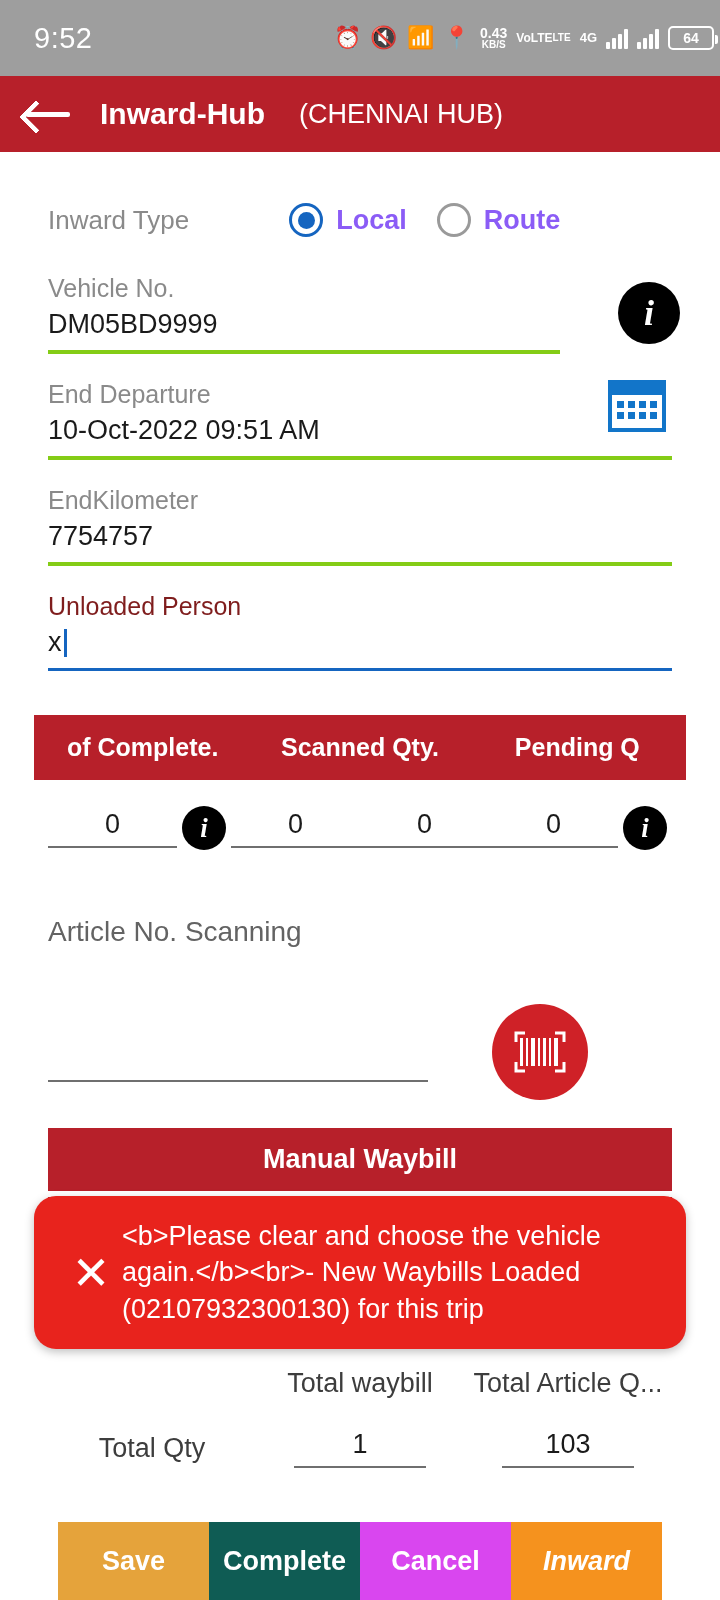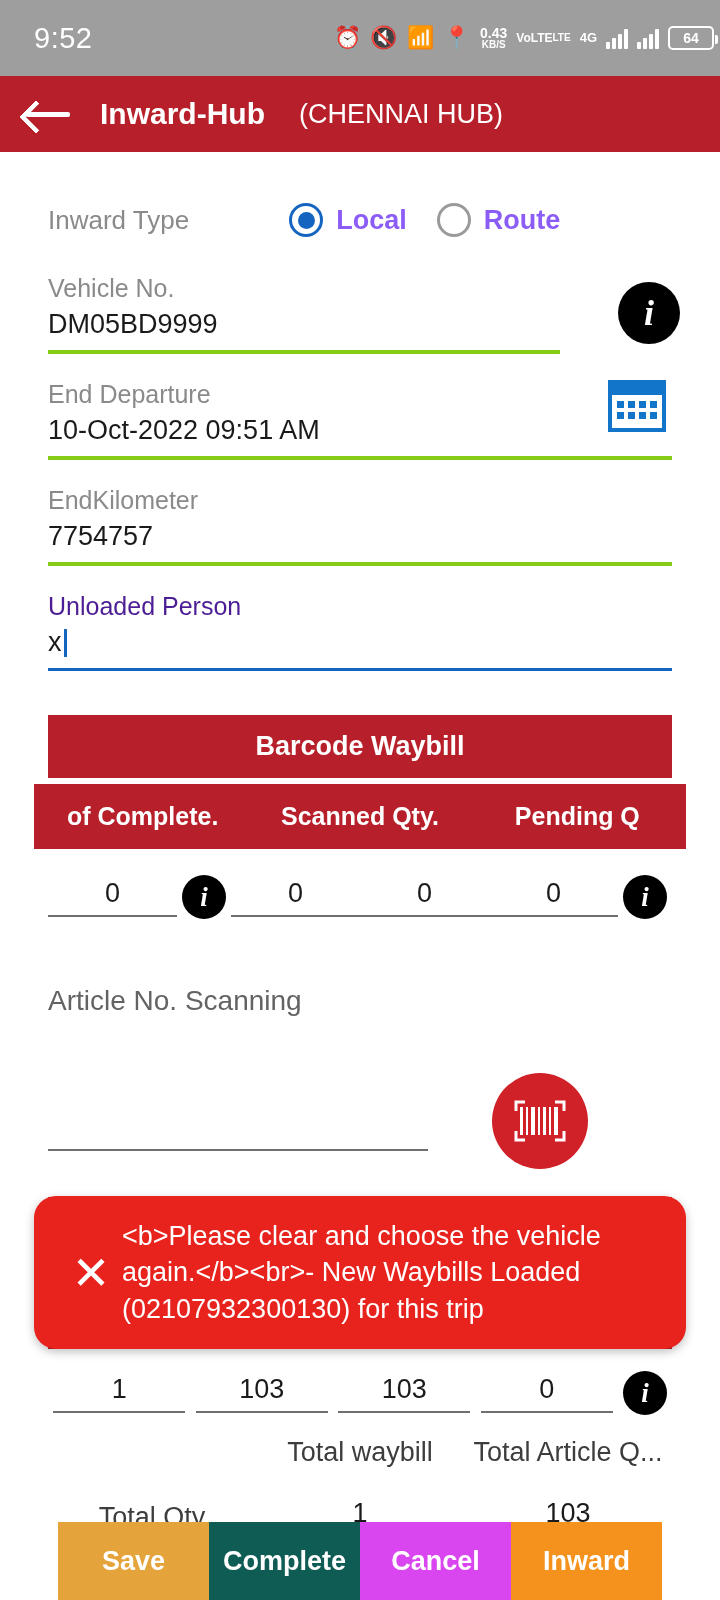--- a/index.html
+++ b/index.html
@@ -111,21 +111,21 @@
   }
   .radio-dot.checked { border-color: #1565c0; }
   .radio-dot.checked::after {
     content: ""; width: 17px; height: 17px; border-radius: 50%; background: #1565c0;
   }
   .radio-label { font-size: 27px; color: #8b5cf6; font-weight: bold; }
   .radio.second { margin-left: 16px; }
 
   .field { position: relative; margin-top: 26px; }
   .field .flabel { font-size: 25px; color: #8a8a8a; margin-bottom: 6px; }
-  .field .flabel.active { color: #4c1d95; }
+  .field .flabel.active { color: #7f1d1d; }
   .field .fvalue {
     font-size: 27px; color: #1a1a1a; padding-bottom: 10px;
     border-bottom: 4px solid #84cc16; min-height: 44px;
   }
   .field .fvalue.focused { border-bottom: 3px solid #1565c0; }
   .field .fvalue.short { width: 512px; }
   .caret {
     display: inline-block; width: 3px; height: 28px; background: #1565c0;
     vertical-align: -6px; margin-left: 2px;
   }
@@ -213,21 +213,21 @@
     position: absolute; left: 58px; bottom: 0; width: 604px;
     display: flex; height: 78px;
   }
   .btn {
     flex: 1; display: flex; align-items: center; justify-content: center;
     color: #ffffff; font-size: 27px; font-weight: 700;
   }
   .btn-save { background: #e5a33b; }
   .btn-complete { background: #0f5c54; }
   .btn-cancel { background: #d946ef; }
-  .btn-inward { background: #f5921e; }
+  .btn-inward { background: #f5921e; font-style: italic; }
 </style>
 </head>
 <body>
 
 <div class="screen">
 
   <div class="status-bar">
     <div class="status-time">9:52</div>
     <div class="status-icons">
       <span class="sic">⏰</span>
@@ -314,21 +314,20 @@
       <div class="flabel">EndKilometer</div>
       <div class="fvalue">7754757</div>
     </div>
 
     <div class="field">
       <div class="flabel active">Unloaded Person</div>
       <div class="fvalue focused"><span>x</span><span class="caret"></span></div>
     </div>
 
     <div class="bar-section">
-      <div class="banner">Barcode Waybill</div>
       <div class="table-head scroll">
         <span>of Complete.</span>
         <span>Scanned Qty.</span>
         <span>Pending Q</span>
       </div>
       <div class="val-row">
         <div class="val-cell">
           <div class="val-underline">0</div>
         </div>
         <div class="val-icon">

